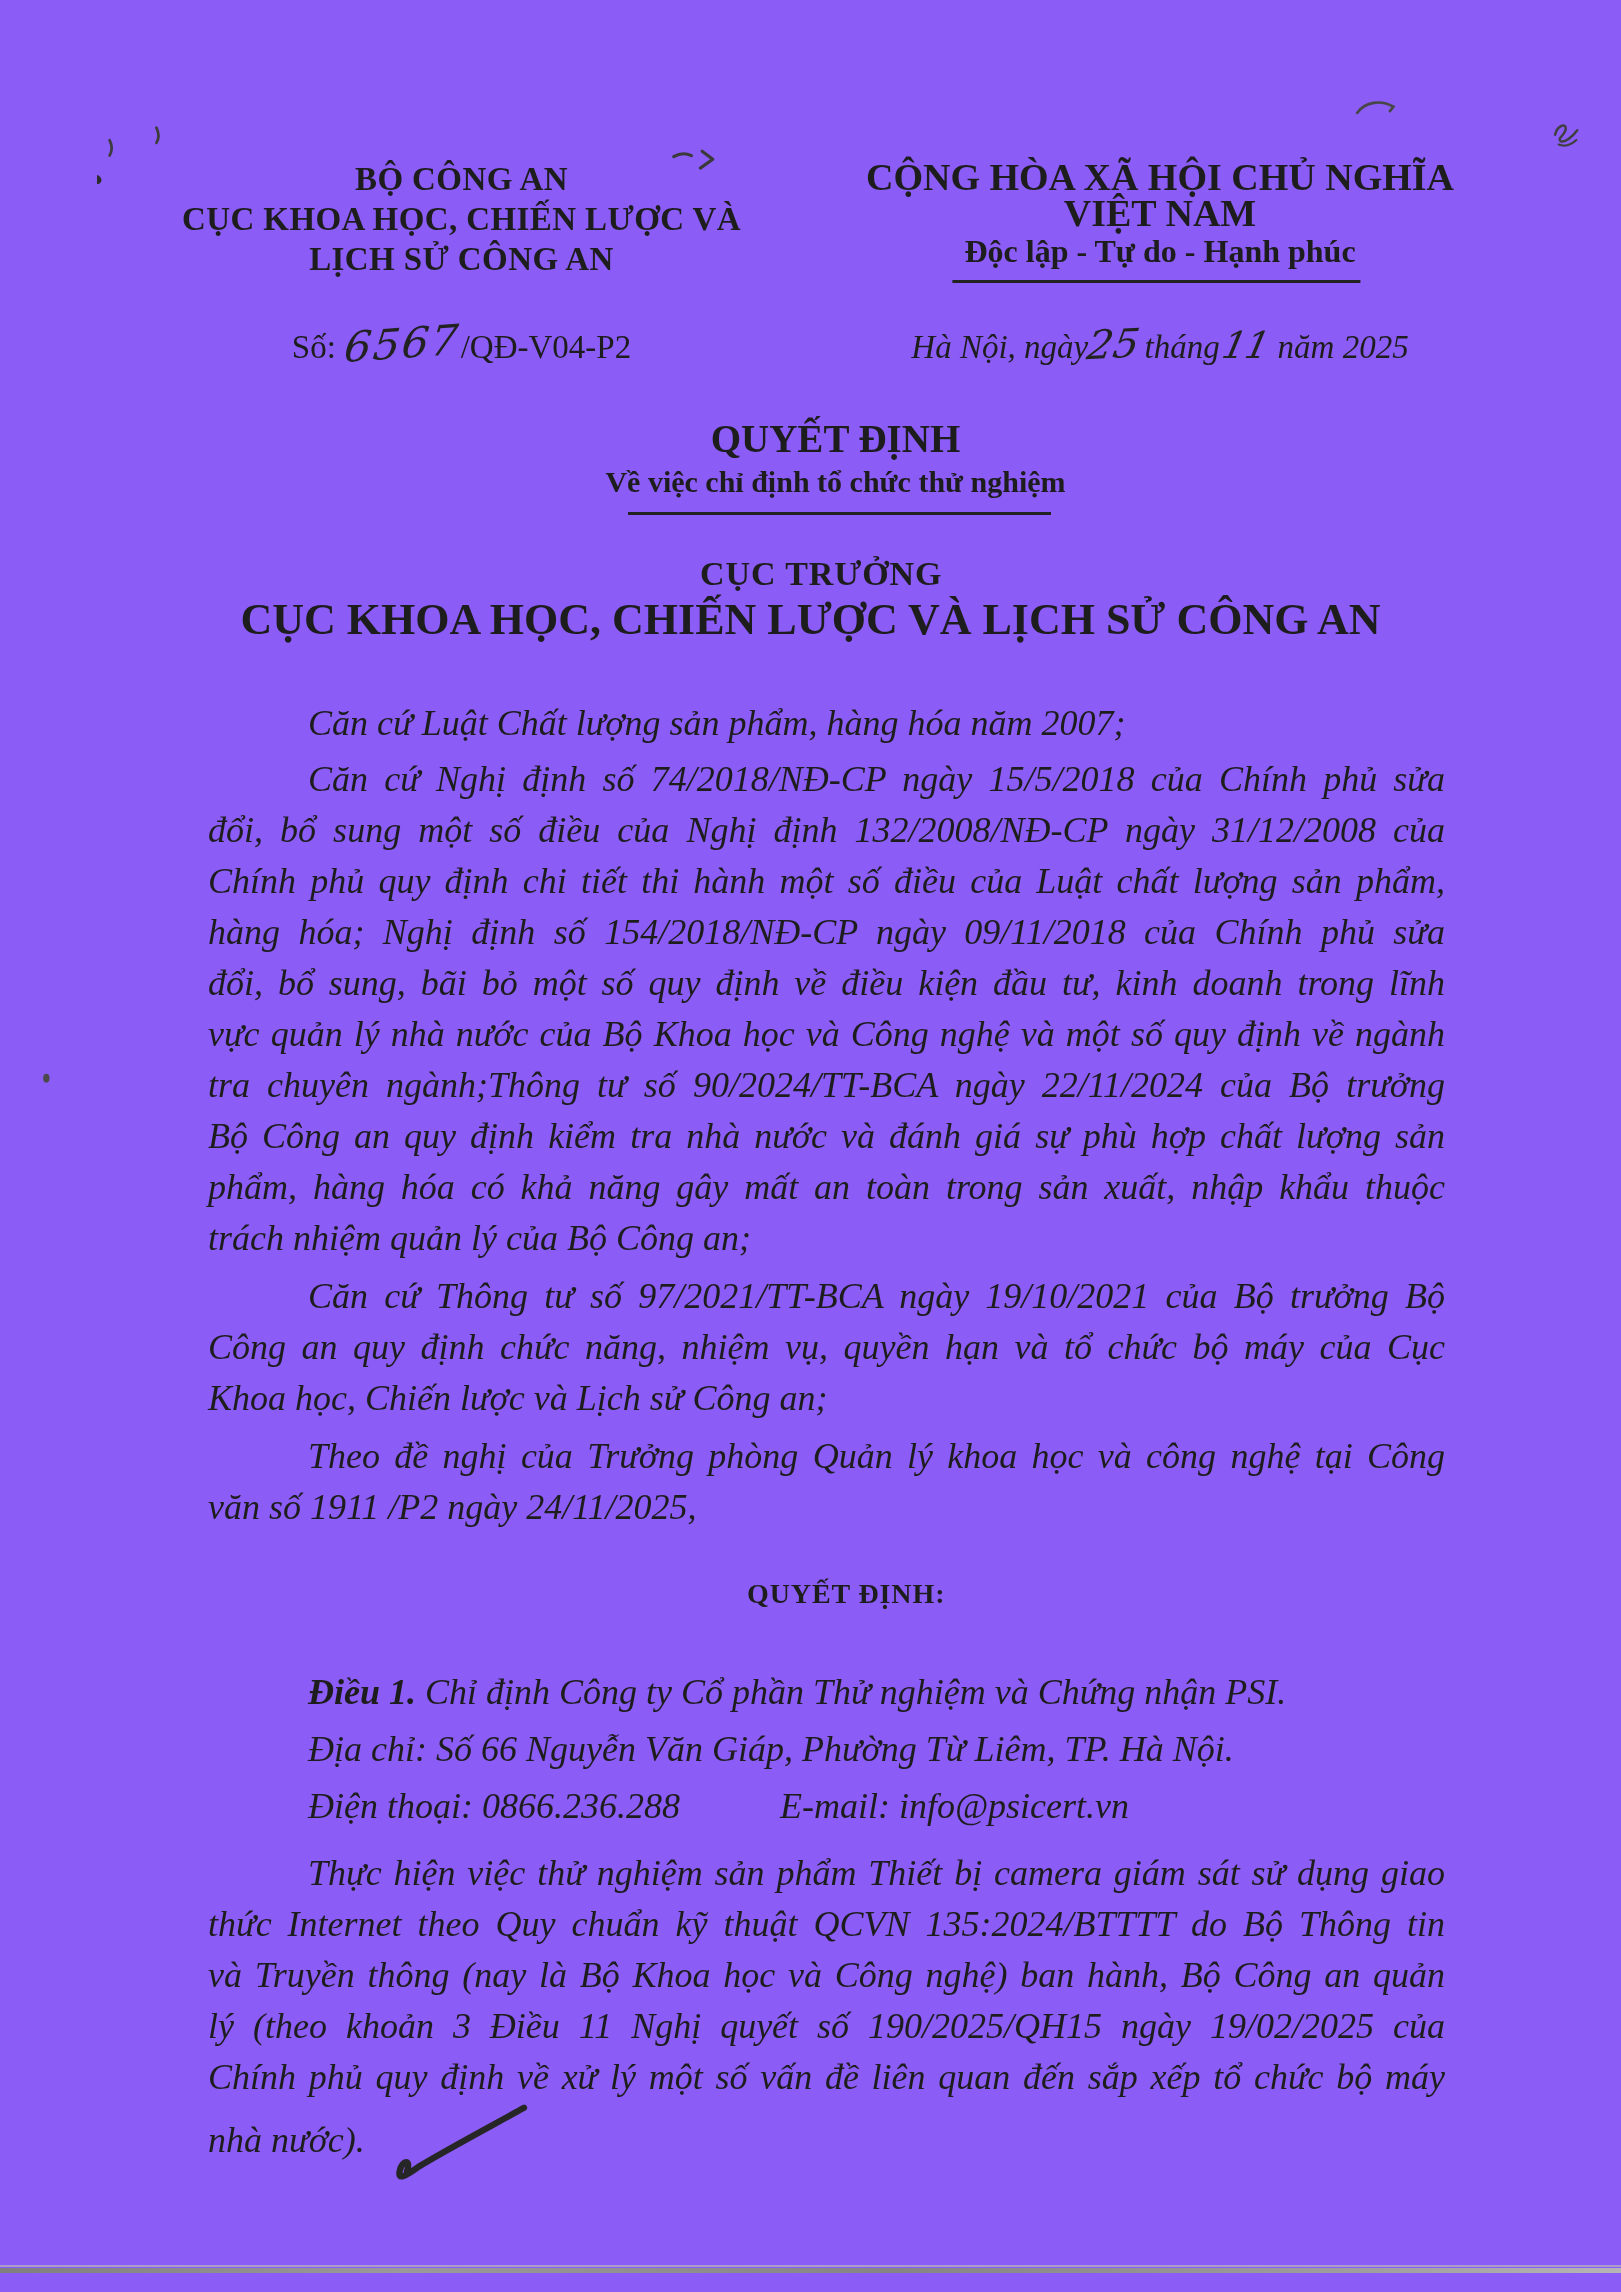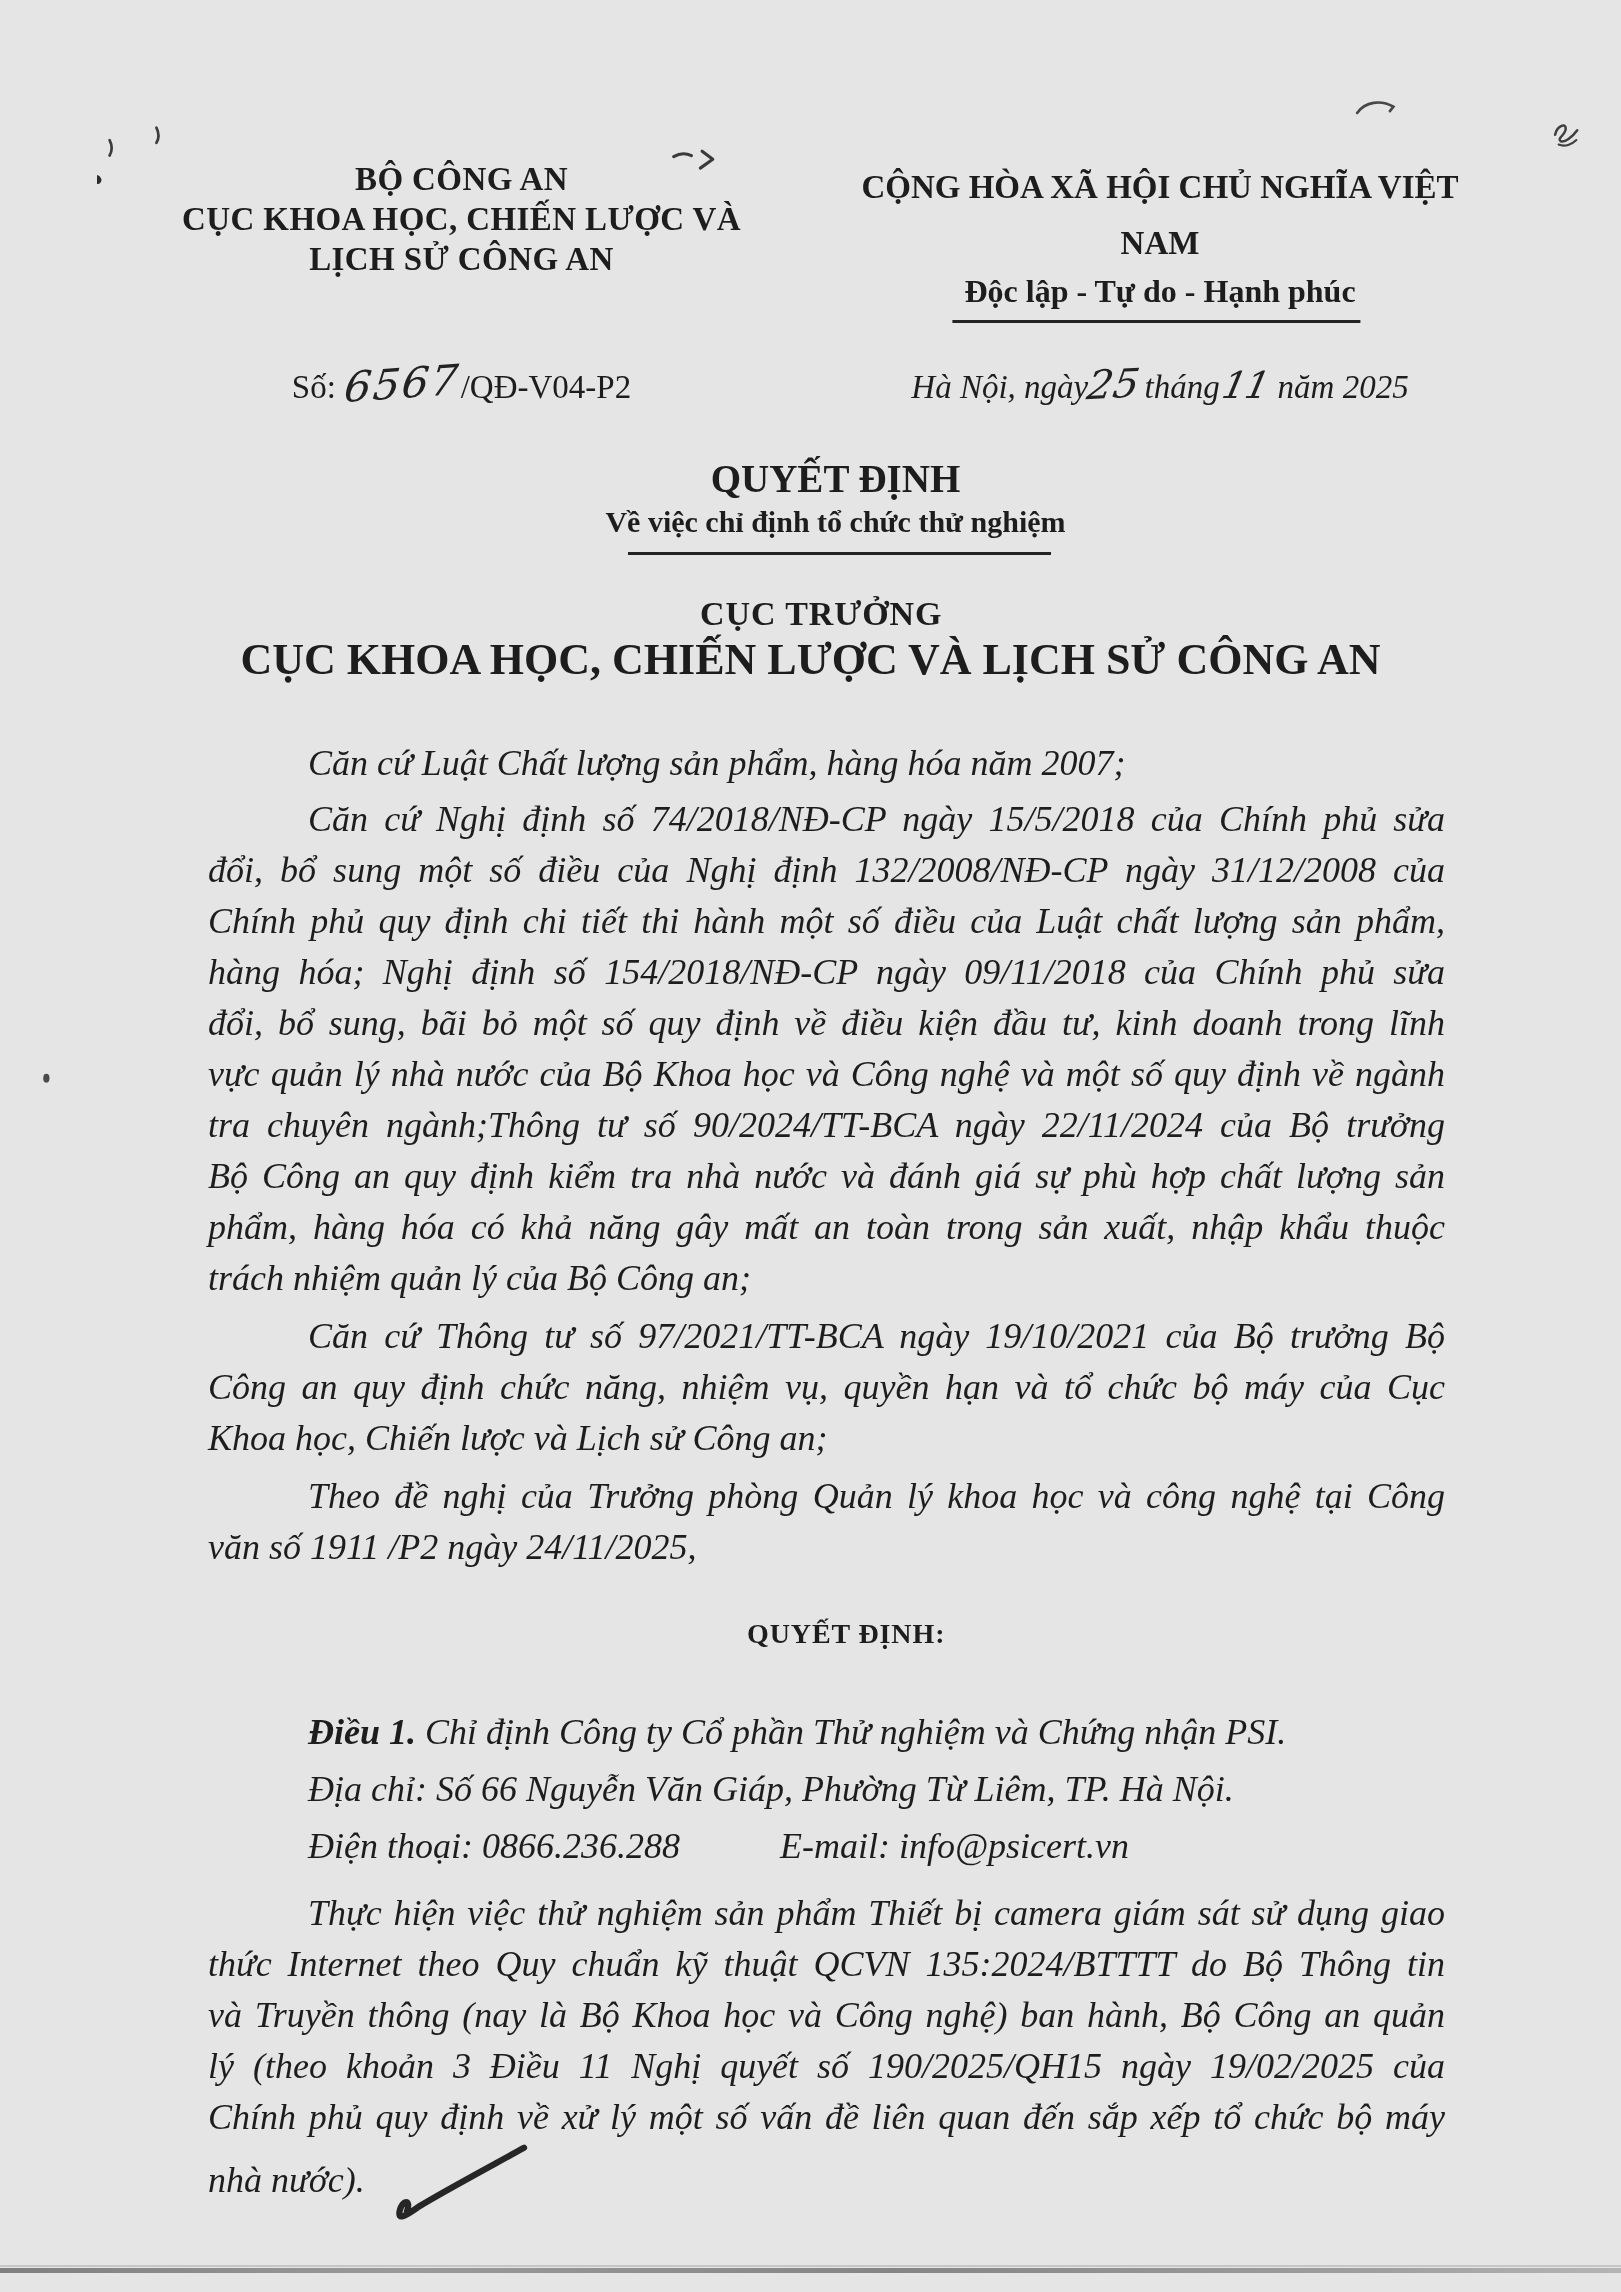--- a/index.html
+++ b/index.html
@@ -1,31 +1,31 @@
 <!DOCTYPE html>
 <html style="font-size:14.3px"><head>
 <meta charset="utf-8">
 <style>
   html,body{margin:0;padding:0;background:#6e6e6e;}
   .page{
     position:relative;
     width:1621px;height:2293px;
     margin:0 auto;
-    background:#e5e5e5;
+    background:#8b5cf6;
     color:#1d1d1d;
     font-family:"Liberation Serif","DejaVu Serif",serif;
     overflow:hidden;
     box-sizing:border-box;
     padding-top:159px;
   }
   
   .header{display:flex;padding-left:90px;}
   .h-left{width:743px;text-align:center;font-weight:bold;font-size:33px;line-height:40px;letter-spacing:0.4px;}
   .h-right{width:654px;text-align:center;font-weight:bold;}
-  .h-right .l1{font-size:33px;line-height:56px;}
+  .h-right .l1{font-size:38px;line-height:36px;}
   .h-right .l2{font-size:32px;line-height:41px;}
   .h-divider{width:408px;height:2.7px;background:#232323;margin:8px auto 0;transform:translateX(-3.6px);}
   
   .ref-row{display:flex;padding-left:90px;margin-top:36px;align-items:baseline;height:63px;}
   .ref{width:743px;text-align:center;font-size:33px;}
   .date{width:654px;text-align:center;font-style:italic;font-size:33px;}
   .hw{font-family:"DejaVu Serif",serif;font-style:italic;display:inline-block;color:#222;}
   .ref .hw{font-size:42px;transform:skewX(-10deg) rotate(-4deg);letter-spacing:1.8px;margin:0 1.8px 0 9px;}
   .date .hw-day{font-size:40px;transform:skewX(-12deg) rotate(-3deg);margin:0 5.4px 0 0;}
   .date .hw-month{font-size:37px;transform:skewX(-12deg);letter-spacing:-0.9px;margin:0 9px 0 3.6px;}

